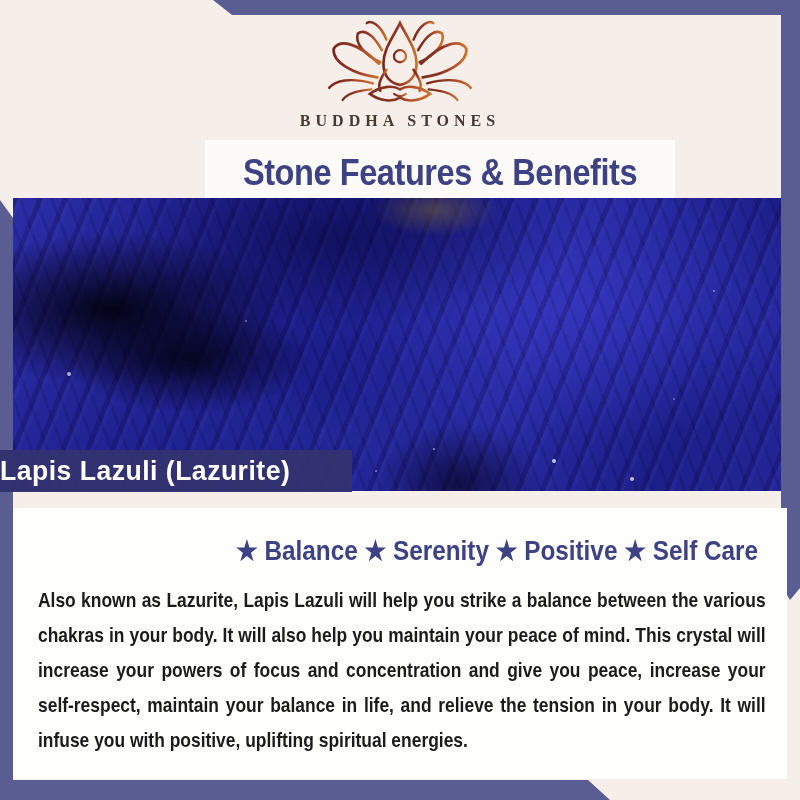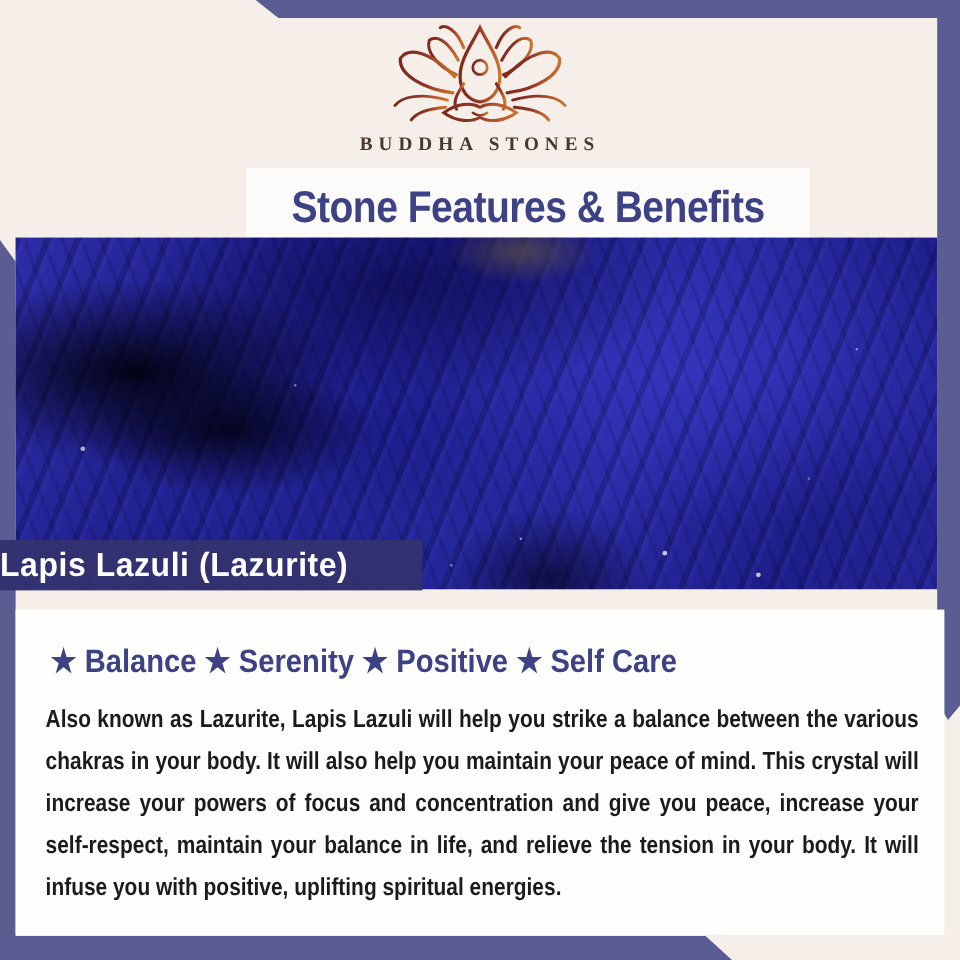--- a/index.html
+++ b/index.html
@@ -68,21 +68,21 @@
   }
   .stone-label-text{
     color:#ffffff;font-size:28px;font-weight:bold;white-space:nowrap;
     transform:scaleX(.95);transform-origin:0 50%;letter-spacing:.5px;
   }
   
   .content-box{
     position:absolute;left:13px;top:508px;width:774px;height:271px;
     background:#fefefd;
   }
-  .tags-row{display:flex;justify-content:flex-start;margin-top:27px;}
+  .tags-row{display:flex;justify-content:flex-end;margin-top:27px;}
   .tags-line{
     font-size:27px;font-weight:bold;color:#3d4285;white-space:nowrap;
     transform:scaleX(.9);
   }
   .description{
     position:absolute;left:25px;top:74px;width:856px;margin:0;
     transform:scaleX(.85);transform-origin:0 0;
     font-size:20.5px;line-height:35px;font-weight:bold;color:#1b1b1b;
     text-align:justify;
   }

